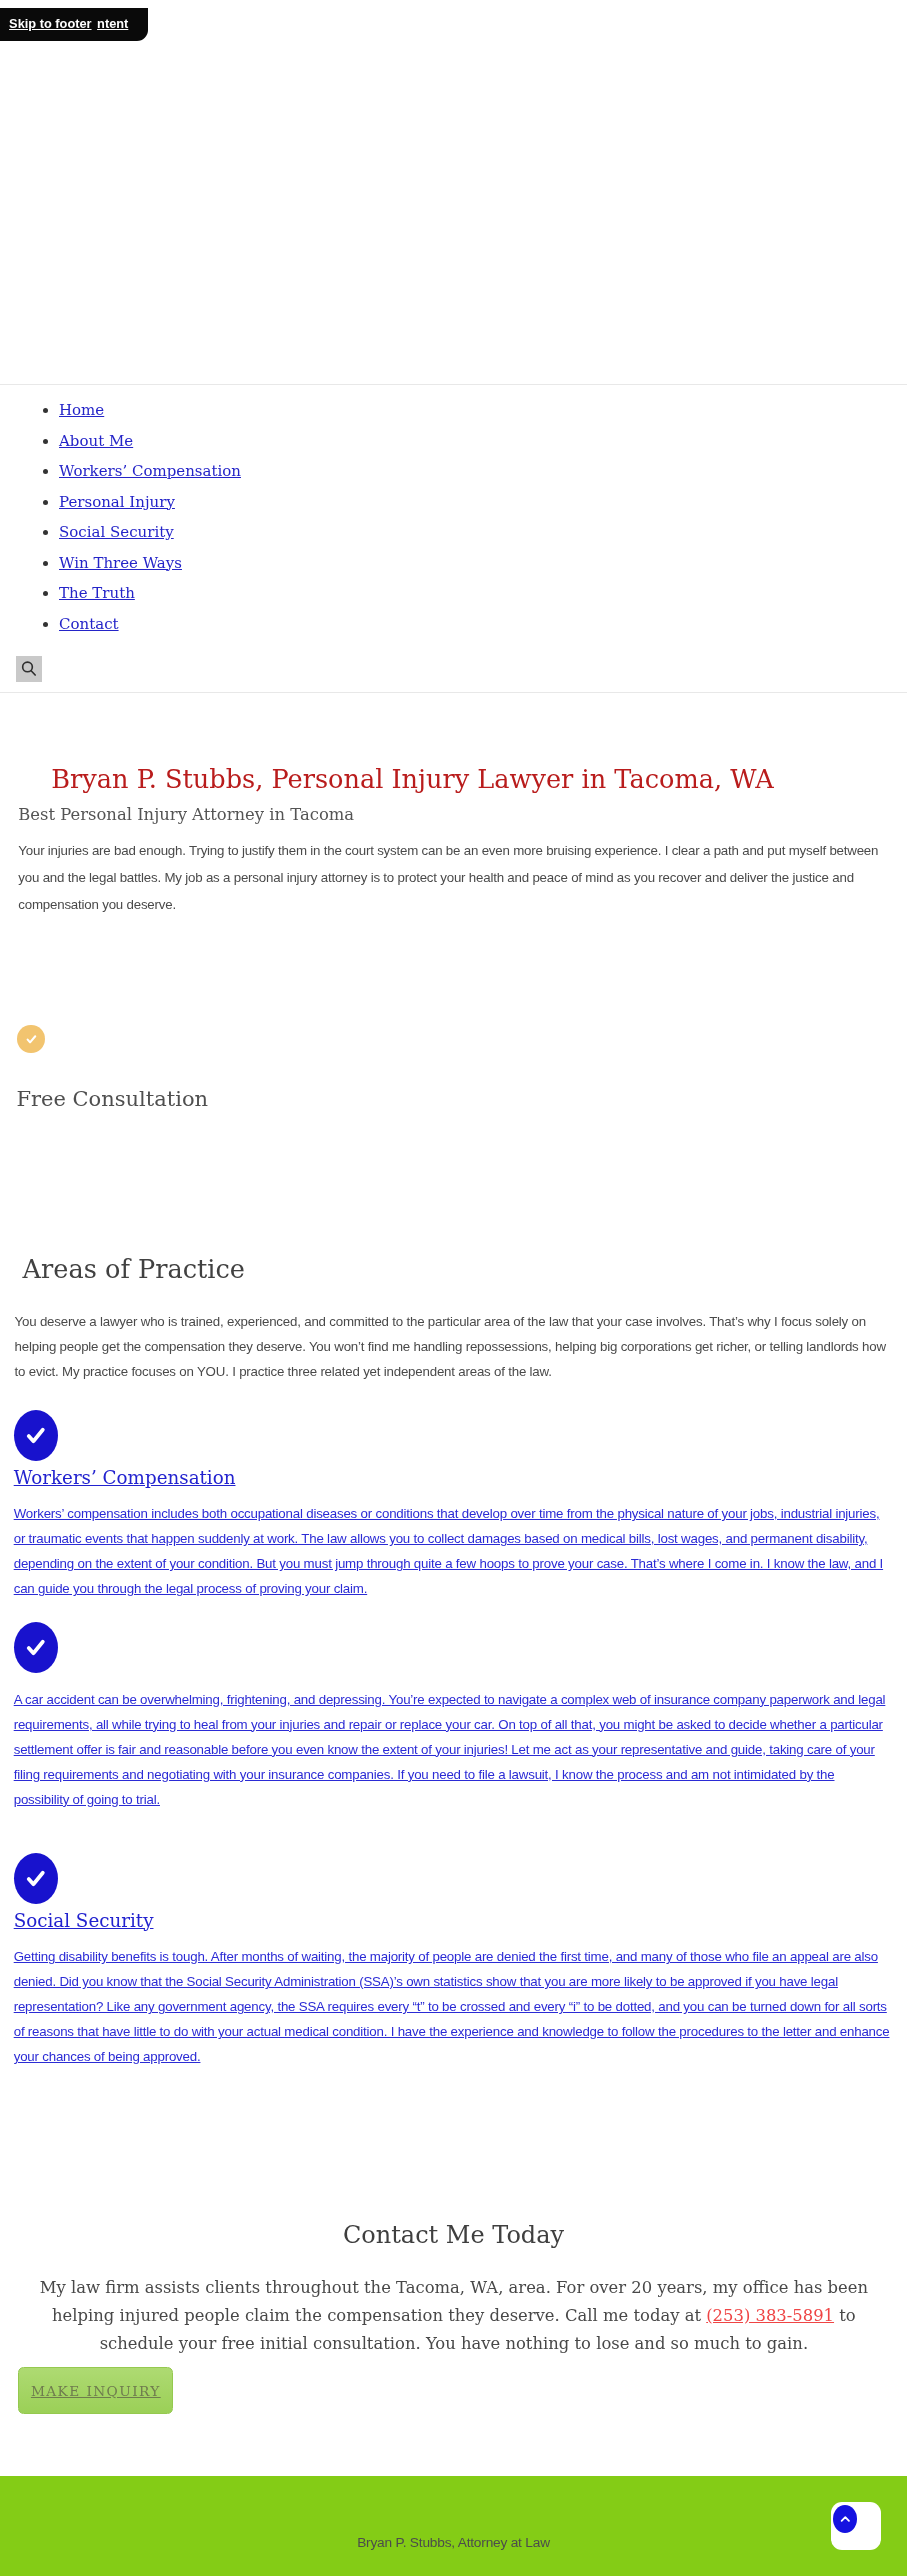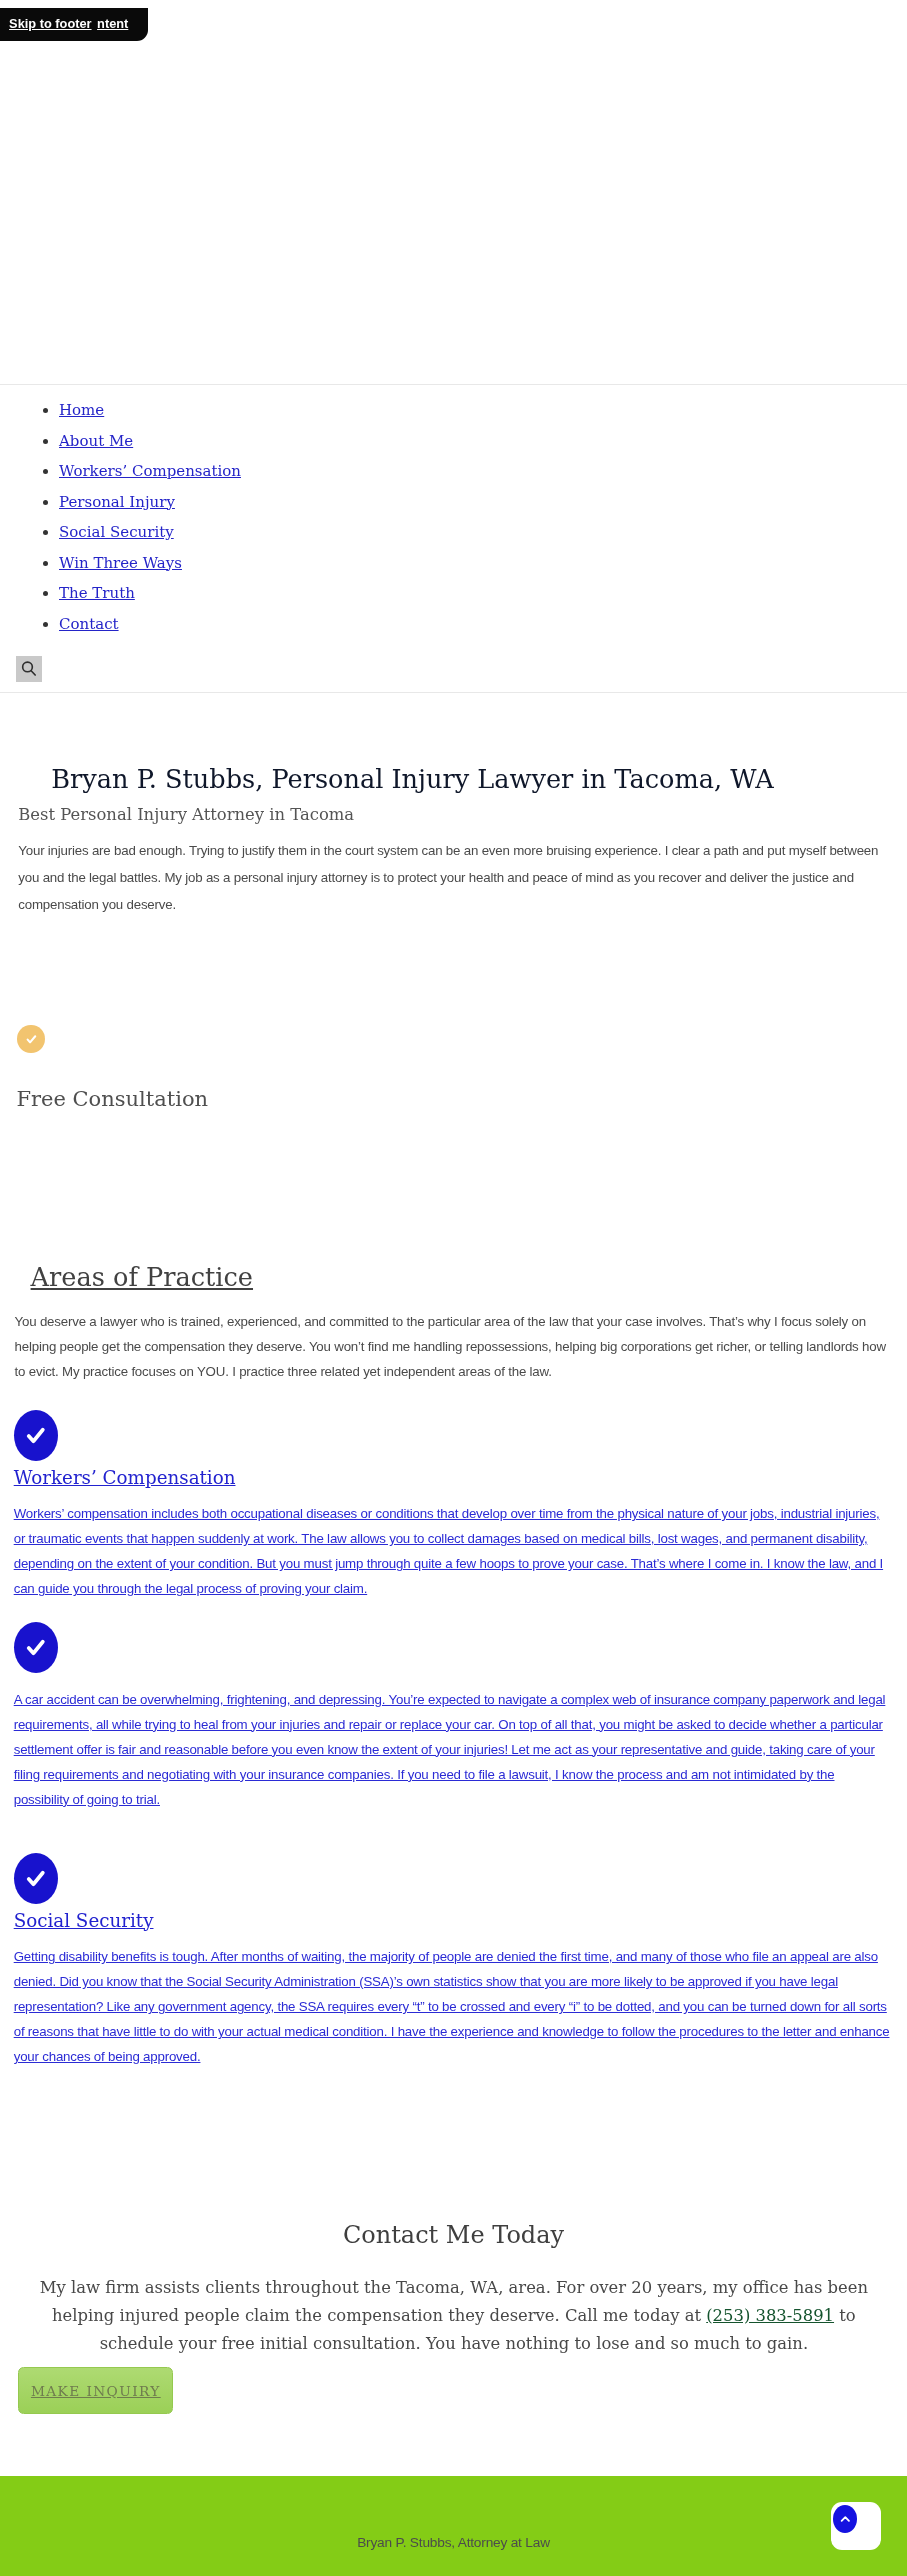--- a/index.html
+++ b/index.html
@@ -16,55 +16,55 @@
   .hdr-divider{position:absolute;left:0;width:907px;height:0;border-top:0.9px solid #e8e8e8;}
   .nav{position:absolute;top:395px;left:0;}
   .nav ul{margin:0;padding-left:59px;list-style:disc;color:#333;}
   .nav li{line-height:30.5px;font-size:15px;}
   .nav a{color:#2424c8;text-decoration:underline;font-family:"DejaVu Serif",serif;}
   .searchbtn{position:absolute;top:656px;left:16.4px;width:25.6px;height:25.6px;background:#c9c9c9;
              border:none;display:flex;align-items:center;justify-content:center;cursor:pointer;}
 
   
   .h1{position:absolute;top:764px;left:0;width:825px;text-align:center;margin:0;
-      font-family:"DejaVu Serif",serif;font-weight:500;font-size:25.6px;color:#0f172a;}
+      font-family:"DejaVu Serif",serif;font-weight:500;font-size:25.6px;color:#b91c1c;}
   .subtitle{position:absolute;top:805px;left:18.3px;margin:0;font-family:"DejaVu Serif",serif;
             font-weight:400;font-size:16.4px;color:#545454;}
   .intro{position:absolute;top:837px;left:18.3px;width:871px;margin:0;font-size:13.3px;
          letter-spacing:-0.2px;line-height:27px;color:#4a4a4a;}
 
   
   .check-orange{position:absolute;top:1025px;left:17.4px;width:27.4px;height:28px;border-radius:50%;
                 background:#f2c46f;display:flex;align-items:center;justify-content:center;}
   .check-blue{width:44px;height:51px;border-radius:50%;background:#1812cd;
               display:flex;align-items:center;justify-content:center;}
 
   .free-heading{position:absolute;top:1087px;left:16.4px;margin:0;font-family:"DejaVu Serif",serif;
                 font-weight:400;font-size:21px;color:#4f4f4f;}
 
   
-  .areas-heading{position:absolute;top:1246px;left:14.6px;margin:16px;font-family:"DejaVu Serif",serif;
-                 font-weight:400;font-size:25.6px;color:#414141;text-decoration:underline;}
+  .areas-heading{position:absolute;top:1246px;left:14.6px;margin:8px;font-family:"DejaVu Serif",serif;
+                 font-weight:400;font-size:25.6px;color:#414141;}
   .areas-intro{position:absolute;top:1309px;left:14.6px;width:875px;margin:0;font-size:13.3px;
                letter-spacing:-0.2px;line-height:25px;color:#4a4a4a;}
   .practice{position:absolute;left:13.7px;width:877px;}
   .practice h3{margin:5.5px 0 0 0;font-family:"DejaVu Serif",serif;font-weight:400;font-size:18.3px;}
   .practice h3 a{color:#2222cf;text-decoration:underline;}
   .practice p{margin:13.7px 0 0 0;font-size:13.3px;letter-spacing:-0.2px;line-height:25px;}
   .practice p a{color:#2b2bd5;text-decoration:underline;}
   #practice-0{top:1410px;}
   #practice-1{top:1622px;}
   #practice-2{top:1853px;}
 
   
   .contact-heading{position:absolute;top:2221px;left:0;width:907px;text-align:center;margin:0;
                    font-family:"DejaVu Serif",serif;font-weight:400;font-size:24px;color:#3f3f3f;}
   .contact-p{position:absolute;top:2274px;left:16.4px;width:875px;margin:0;text-align:center;
              font-family:"DejaVu Serif",serif;font-size:16.4px;line-height:28px;color:#484848;}
-  .contact-p a{color:#14532d;text-decoration:underline;}
+  .contact-p a{color:#ef4444;text-decoration:underline;}
   .inquiry-btn{position:absolute;top:2367px;left:18.3px;width:155px;height:47px;
                background:linear-gradient(#aeda72,#9bd057);border:0.9px solid #95c94f;border-radius:5.5px;
                cursor:pointer;font-family:"DejaVu Serif",serif;font-size:13.7px;letter-spacing:1.4px;
                color:#6f7c4e;text-decoration:underline;text-transform:uppercase;}
 
   
   .footer{position:absolute;top:2476px;left:0;width:907px;height:100px;background:#84cc16;}
   .footer-text{position:absolute;top:59px;left:0;width:907px;text-align:center;margin:0;
                font-size:13.7px;letter-spacing:-0.2px;color:#4c4c4c;}
   .scrolltop{position:absolute;top:25.6px;right:25.6px;width:50px;height:48px;background:#ffffff;

